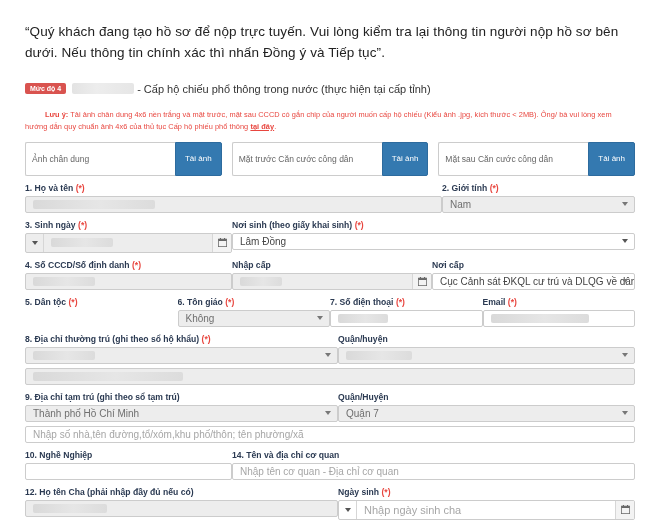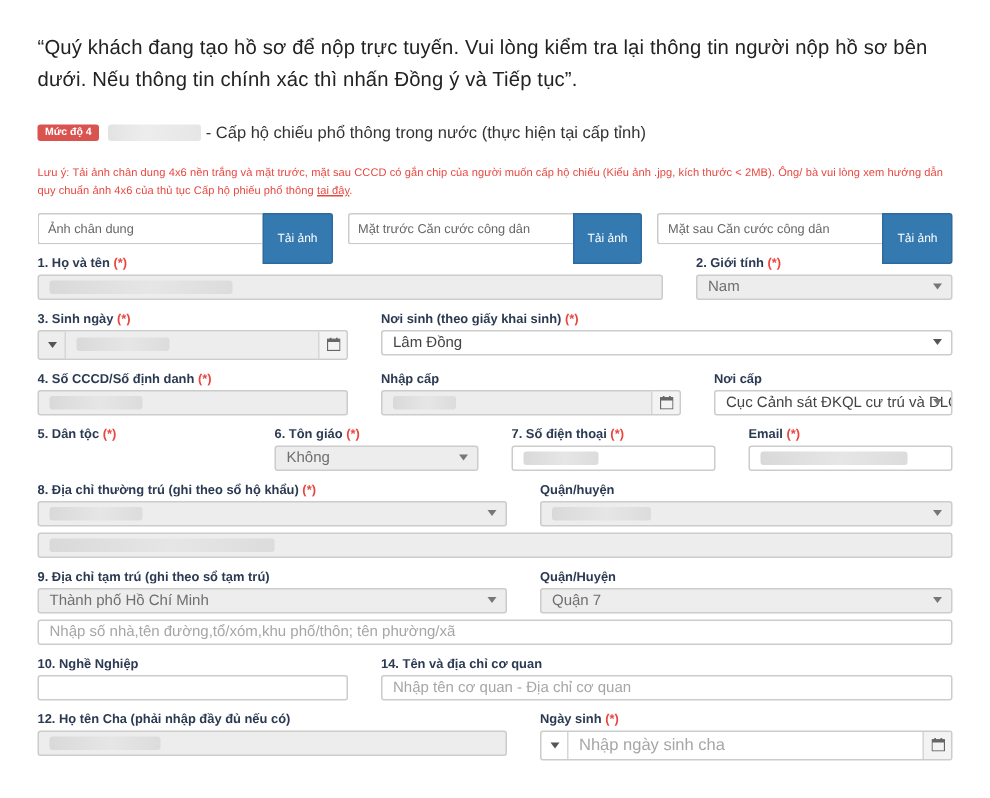--- a/index.html
+++ b/index.html
@@ -27,39 +27,39 @@
     border-radius:2px;display:inline-block;
   }
   .svc-redact{width:62px;height:11px;margin-left:6px;}
   .service-text{font-size:11px;color:#333;margin-left:3px;white-space:nowrap;}
 
   
   .note{
     margin-top:13px;color:#e8463f;font-size:7.4px;line-height:1.62;
     letter-spacing:.05px;
   }
-  .note b{font-weight:normal;}
-  .note .lnk{color:#e8463f;font-weight:normal;text-decoration:underline;margin-top:48px;}
+  .note b{font-weight:bold;margin-left:20px;}
+  .note .lnk{color:#e8463f;font-weight:bold;text-decoration:underline;margin-top:48px;}
 
   
   .upload-row{display:flex;gap:10px;margin-top:9px;}
-  .upload-group{display:flex;flex:1;height:21px;}
+  .upload-group{display:flex;flex:1;height:34px;}
   .upload-field{
     flex:1;border:1px solid #ccc;border-right:none;border-radius:2px 0 0 2px;
     background:#fff;font-size:8.5px;color:#666;display:flex;align-items:center;
     padding:0 6px;box-sizing:border-box;overflow:hidden;white-space:nowrap;
   }
   .upload-btn{
     background:#3479b0;color:#fff;font-size:8px;border:1px solid #2d6b9e;
     border-radius:0 2px 2px 0;padding:16px 9px;display:flex;align-items:center;
     justify-content:center;white-space:nowrap;cursor:pointer;
   }
 
   
-  .row{display:flex;gap:22px;margin-top:7px;}
+  .row{display:flex;gap:0;margin-top:7px;}
   .col{display:flex;flex-direction:column;min-width:0;}
   .lbl{
     font-size:8.6px;font-weight:bold;color:#2b3a52;margin-bottom:3px;
     white-space:nowrap;overflow:hidden;
   }
   .lbl .req{color:#e8463f;font-weight:bold;}
   .ctrl{
     height:17px;border:1px solid #ccc;border-radius:2px;background:#fff;
     box-sizing:border-box;display:flex;align-items:center;padding:0 7px;
     font-size:10px;color:#444;white-space:nowrap;overflow:hidden;position:relative;

